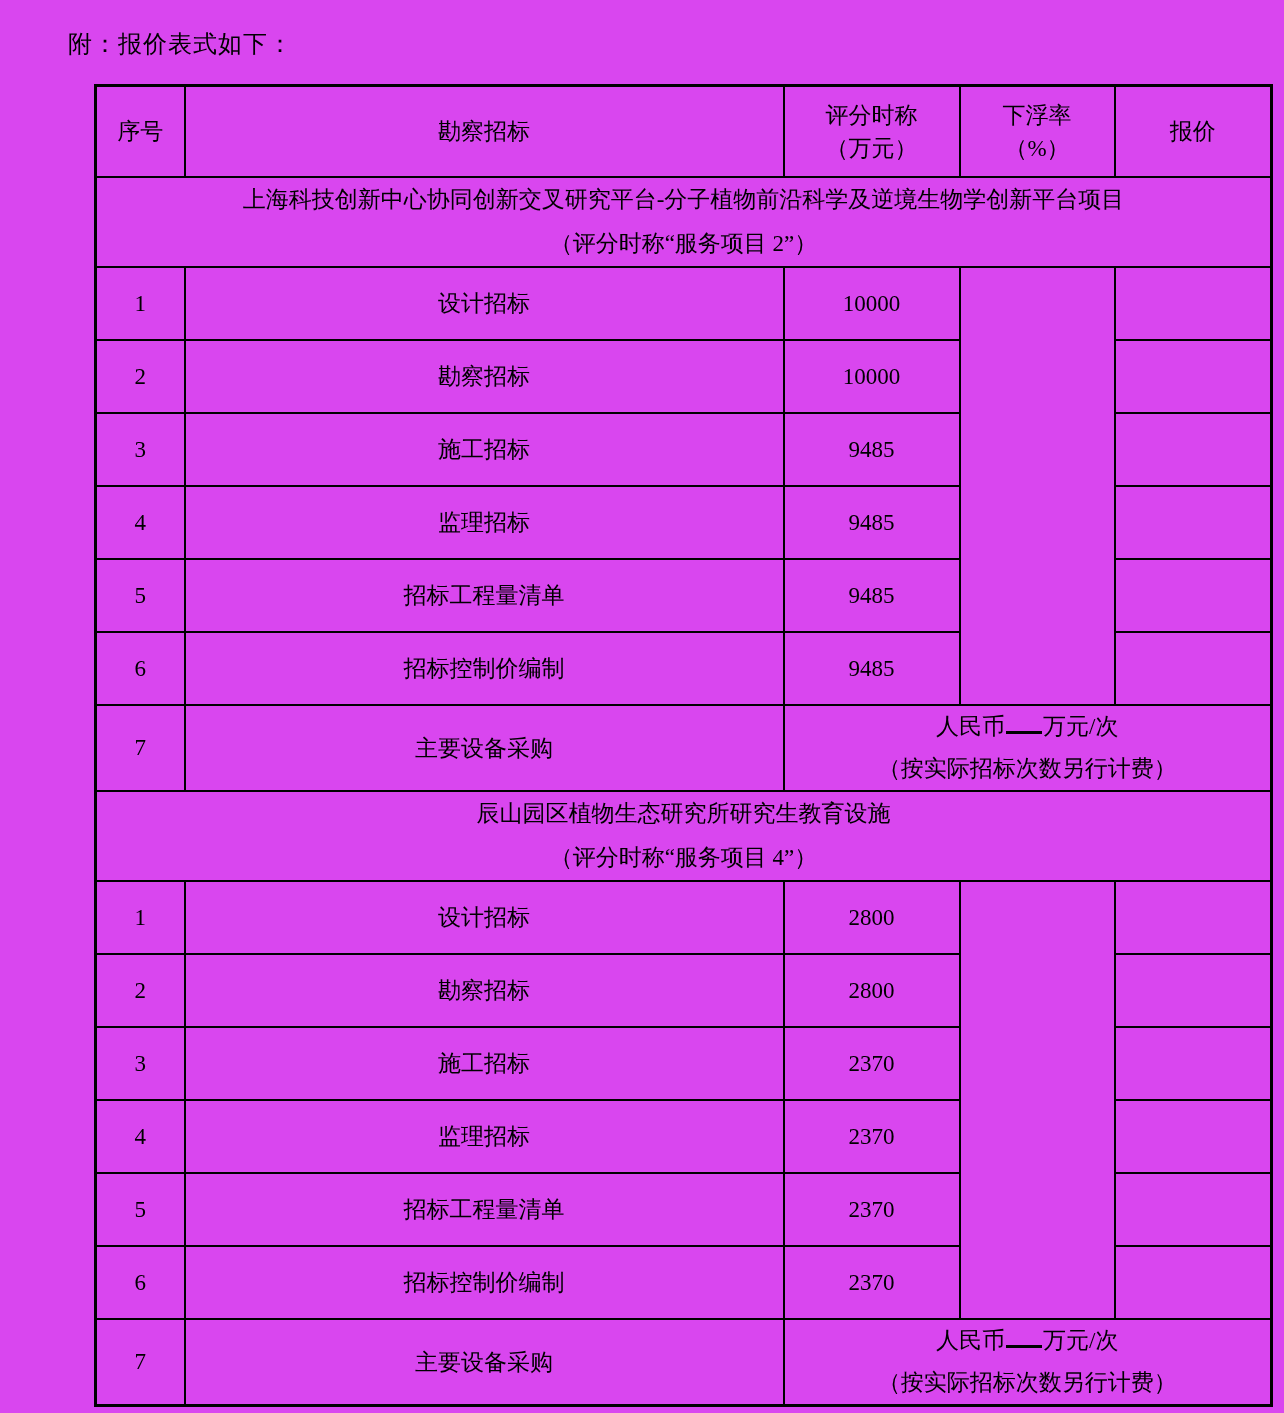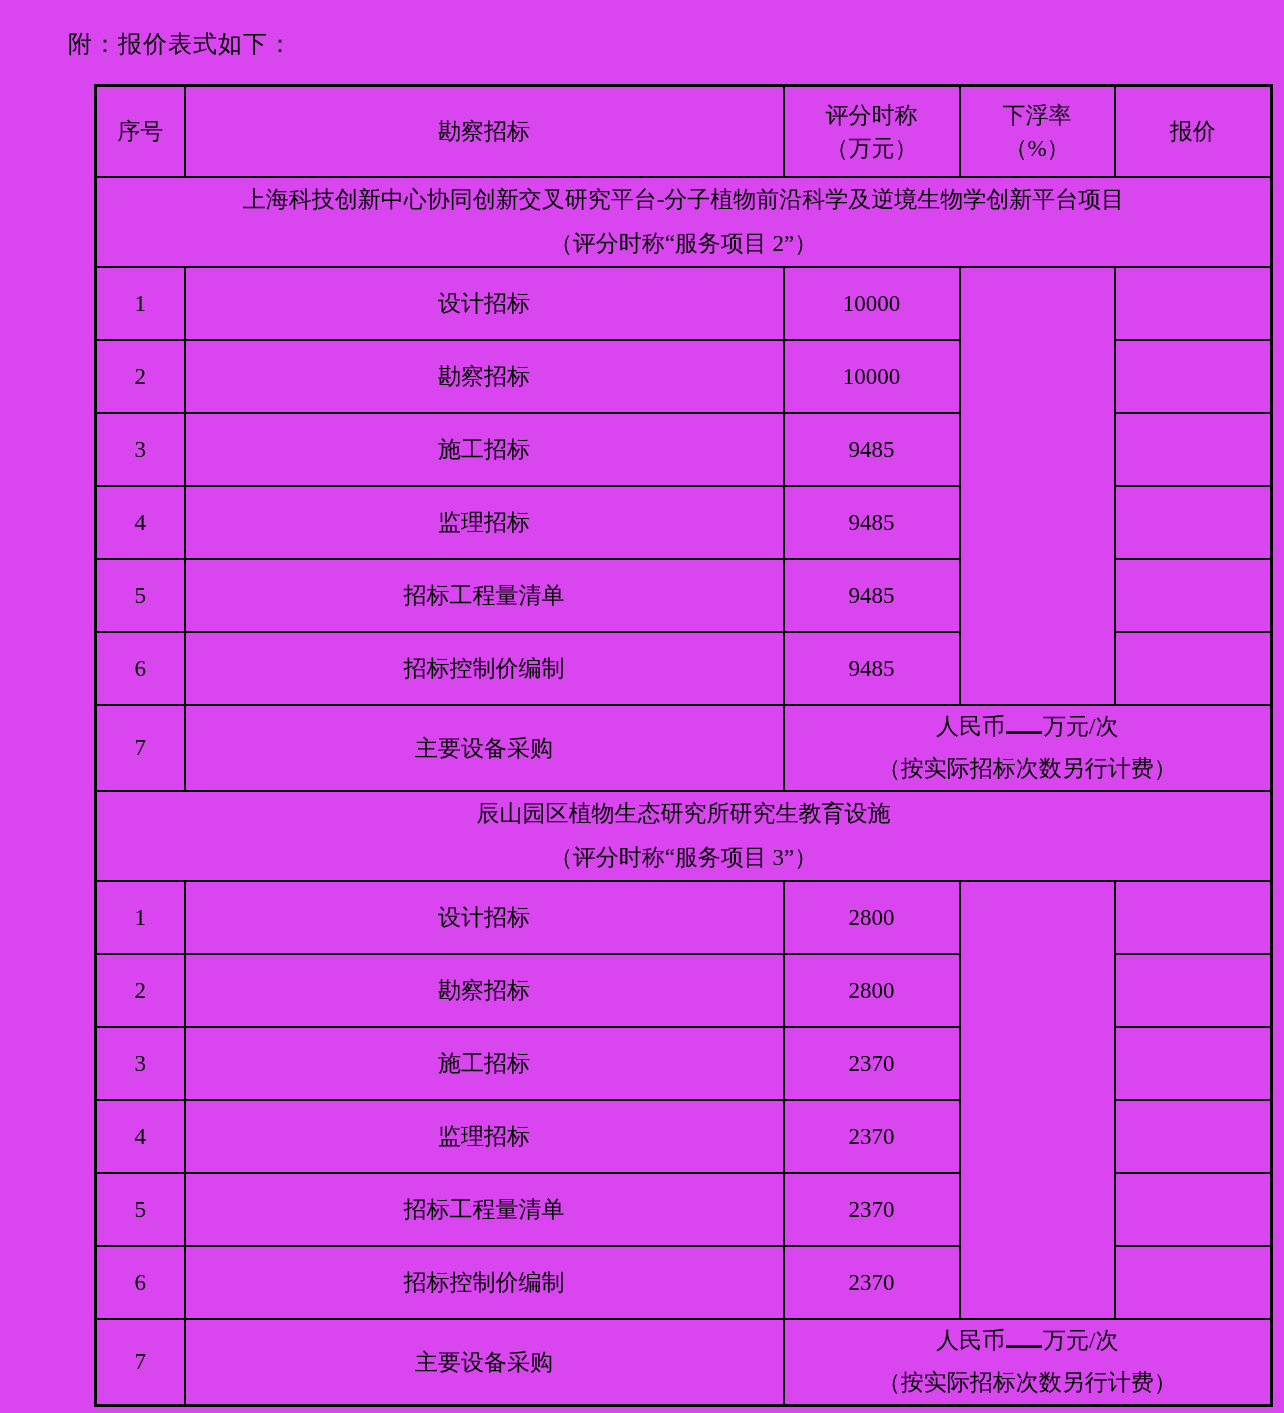--- a/index.html
+++ b/index.html
@@ -141,21 +141,21 @@
           <td>7</td>
           <td>主要设备采购</td>
           <td colspan="3" class="eq-price">
             <div class="pline"><span>人民币</span><span class="blank-line"></span><span>万元/次</span></div>
             <div class="pline">（按实际招标次数另行计费）</div>
           </td>
         </tr>
         <tr class="section-title-row">
           <td colspan="5">
             <div class="sline">辰山园区植物生态研究所研究生教育设施</div>
-            <div class="sline">（评分时称“服务项目 3”）</div>
+            <div class="sline">（评分时称“服务项目 4”）</div>
           </td>
         </tr>
         <tr class="data-row">
           <td>1</td>
           <td>设计招标</td>
           <td>2800</td>
           <td rowspan="6"></td>
           <td></td>
         </tr>
         <tr class="data-row">

